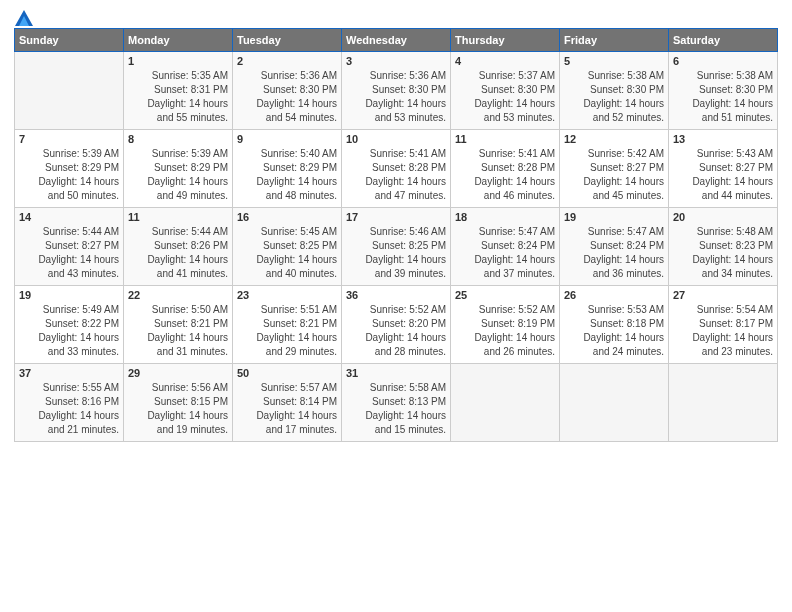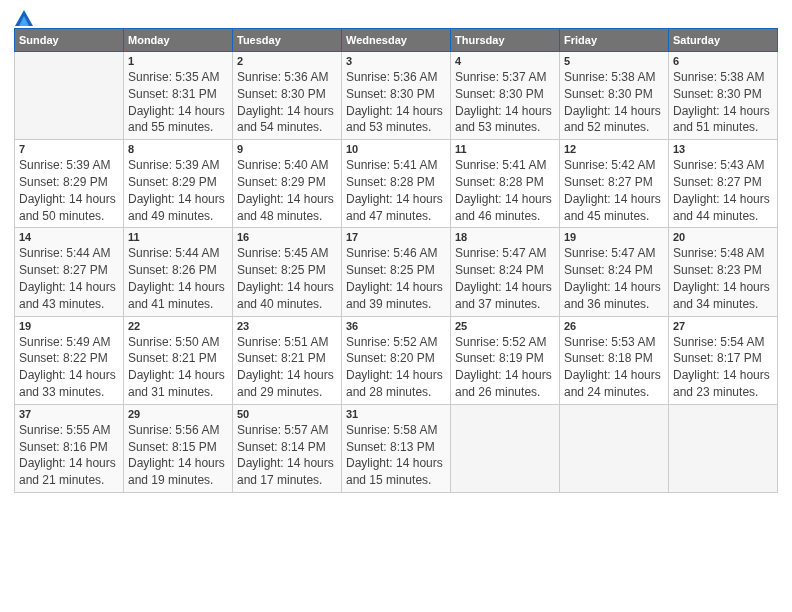--- a/index.html
+++ b/index.html
@@ -70,23 +70,24 @@
       color: #333;
       height: 78px;
     }
     .day-number {
       font-weight: bold;
       font-size: 11px;
       display: block;
       margin-bottom: 2px;
     }
     .day-info {
-      font-size: 12px;
+      font-size: 10px;
       line-height: 1.4;
       color: #444;
+      text-align: right;
     }
     tbody tr:nth-child(odd) td {
       background-color: #f9f9f9;
     }
     tbody tr:nth-child(even) td {
       background-color: #ffffff;
     }
     .empty-cell {
       background-color: #f5f5f5 !important;
     }

